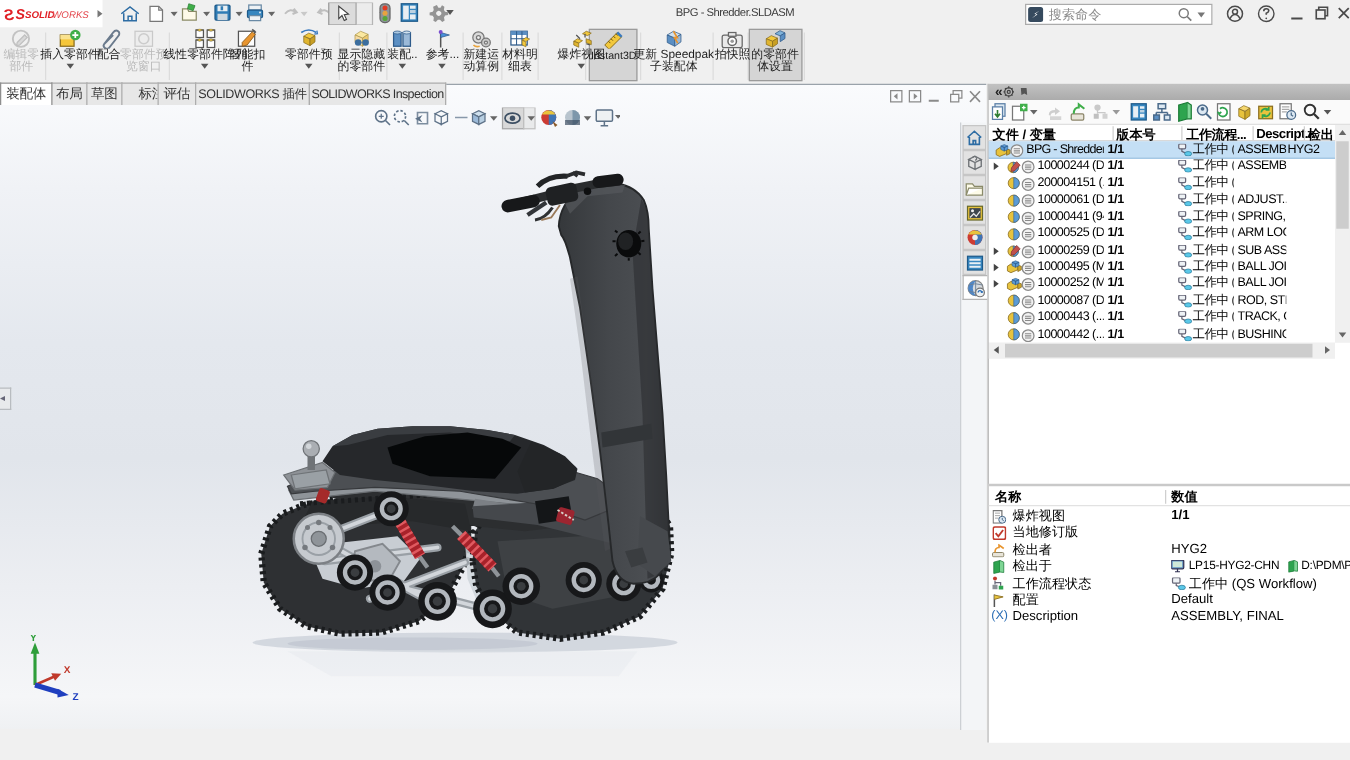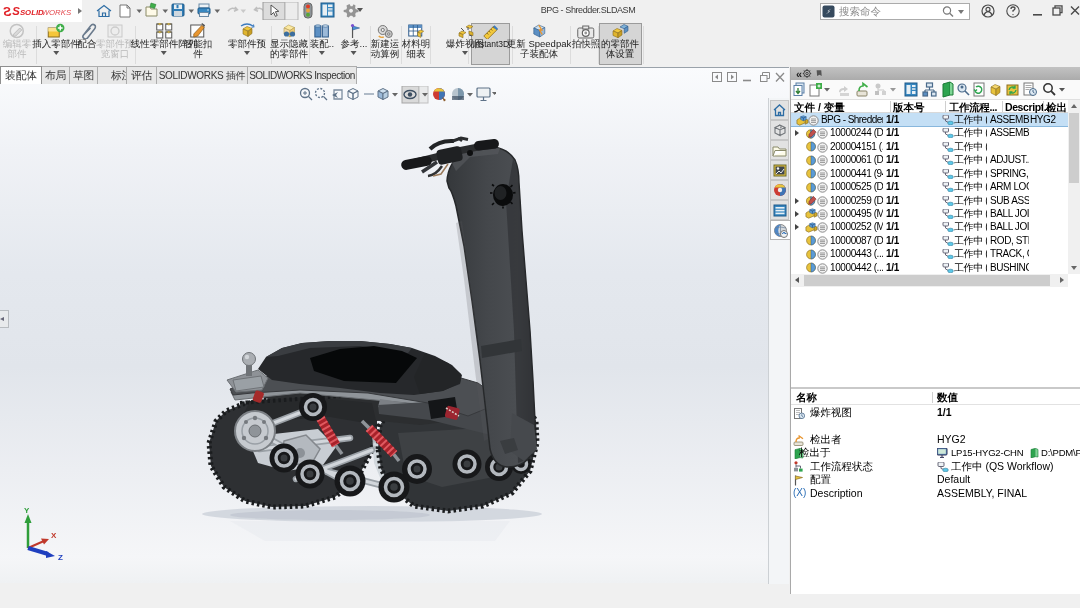--- a/index.html
+++ b/index.html
@@ -1002,34 +1002,42 @@
 <div class="krow" style="top:16.5px">
           <svg class="abs" style="left:3px;top:2px" width="11" height="11" viewBox="0 0 11 11">
             <rect x="0.5" y="0.5" width="7" height="10" fill="#fff" stroke="#777"></rect>
             <path d="M2 2.5 l4 0 M2 4.5 l4 0 M2 6.5 l3 0" stroke="#aaa" stroke-width=".8"></path>
             <circle cx="7.8" cy="7.8" r="2.8" fill="#dce8f2" stroke="#4a6a8a" stroke-width=".8"></circle>
             <path d="M7.8 6.3 l0 1.5 l1.2 .8" stroke="#4a6a8a" fill="none" stroke-width=".8"></path>
           </svg>
           <span class="abs" style="left:19px">爆炸视图</span>
           <span class="abs" style="left:146px"><b>1/1</b></span>
         </div>
+<div class="krow" style="top:30.0px">
+          <svg class="abs" style="left:3px;top:2px" width="11" height="11" viewBox="0 0 11 11">
+            <rect x="0.5" y="0.5" width="10" height="10" rx="1.5" fill="#fff" stroke="#c0392b" stroke-width="1.4"></rect>
+            <path d="M2.5 5.5 l2.2 2.5 l3.8 -5" fill="none" stroke="#c0392b" stroke-width="1.5"></path>
+          </svg>
+          <span class="abs" style="left:19px">当地修订版</span>
+          <span class="abs" style="left:146px"></span>
+        </div>
 <div class="krow" style="top:43.5px">
           <svg class="abs" style="left:2px;top:2px" width="12" height="11" viewBox="0 0 12 11">
             <rect x="1" y="7" width="9" height="3.5" rx="1" fill="#e8e4d8" stroke="#8a8468" stroke-width=".8"></rect>
             <path d="M3 7 q0 -4 3.2 -4 l0 -2 l3.8 2.8" fill="none" stroke="#e8952f" stroke-width="1.3"></path>
           </svg>
           <span class="abs" style="left:19px">检出者</span>
           <span class="abs" style="left:146px">HYG2</span>
         </div>
 <div class="krow" style="top:57.0px">
           <svg class="abs" style="left:3px;top:1.5px" width="10" height="11" viewBox="0 0 10 11">
             <path d="M1 1.7 L6 0.4 L6 9.6 L1 10.9 Z" fill="#2ea44f" stroke="#1a7a35" stroke-width=".6"></path>
             <path d="M6 .4 L9 1.7 L9 10 L6 9.6" fill="#7ed695" stroke="#1a7a35" stroke-width=".6"></path>
           </svg>
-          <span class="abs" style="left:8px">检出于</span>
+          <span class="abs" style="left:19px">检出于</span>
           <svg class="abs" style="left:146px;top:2px" width="12" height="10" viewBox="0 0 12 10">
             <rect x="0" y="0" width="10" height="7" rx="1" fill="#5b8fc3" stroke="#335"></rect>
             <rect x="1.2" y="1.2" width="7.6" height="4.6" fill="#cfe8d8"></rect>
             <path d="M5 7 l0 2 M3 9.4 l4 0" stroke="#335"></path>
           </svg>
           <span class="abs" style="left:160px;font-size:9.5px;letter-spacing:-0.2px;top:1px">LP15-HYG2-CHN</span>
           <svg class="abs" style="left:239px;top:2px" width="9" height="10" viewBox="0 0 9 10">
             <path d="M1 1.5 L5.5 0.3 L5.5 8.7 L1 9.9 Z" fill="#2ea44f" stroke="#1a7a35" stroke-width=".6"></path>
             <path d="M5.5 .3 L8 1.5 L8 9 L5.5 8.7" fill="#7ed695" stroke="#1a7a35" stroke-width=".6"></path>
           </svg>

